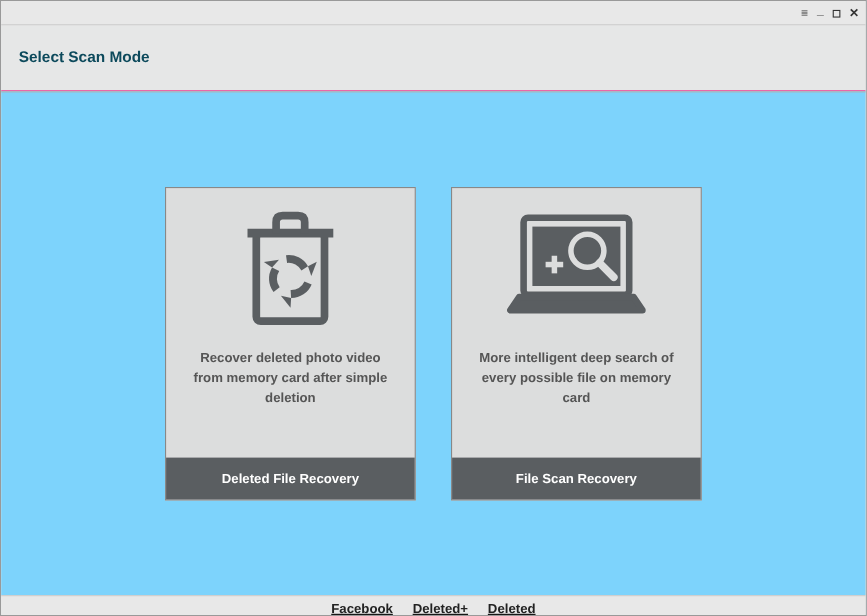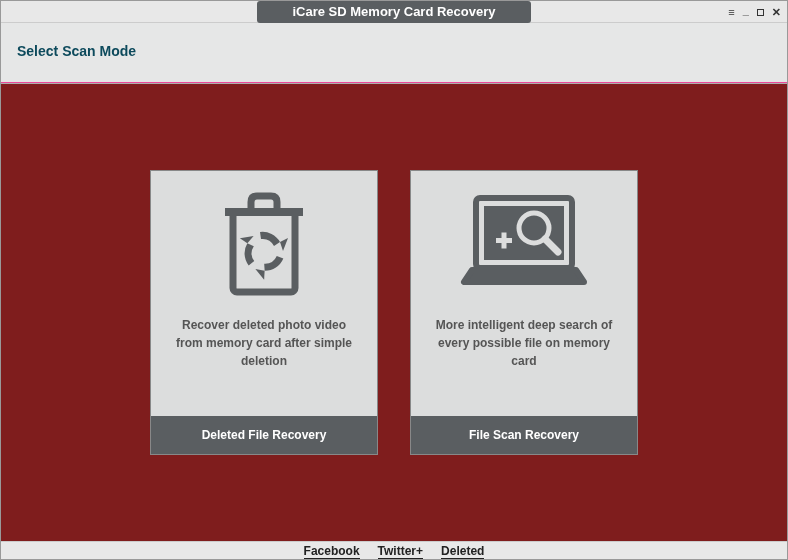--- a/index.html
+++ b/index.html
@@ -59,21 +59,21 @@
       background: #e6e7e7;
       border-bottom: 1px solid #ec4899;
       padding: 20px 16px;
     }
     .subheader-text {
       color: #0d4a5c;
       font-size: 14px;
       font-weight: bold;
     }
     .main-area {
-      background: #7f1d1d;
+      background: #7dd3fc;
       height: 458px;
       display: flex;
       justify-content: center;
       align-items: center;
       gap: 32px;
       border-top: 1px solid #aeb0b0;
     }
     .card {
       width: 228px;
       height: 285px;
@@ -113,39 +113,39 @@
       justify-content: center;
       font-size: 12px;
       font-weight: bold;
       margin-top: 36px;
     }
     .footer {
       height: 20px;
       background: #e8e8e8;
       border-top: 1px solid #ccc;
       display: flex;
-      align-items: center;
+      align-items: flex-end;
       justify-content: center;
       gap: 18px;
       font-size: 12px;
+      text-decoration: underline;
     }
     .footer a {
       color: #222;
       text-decoration: none;
       border-bottom: 1px solid #222;
       font-weight: bold;
       cursor: pointer;
     }
     svg { display: block; }
   </style>
 </head>
 <body>
 
 <div class="title-bar">
-  <div class="title-pill">iCare SD Memory Card Recovery</div>
   <div class="window-controls">
     <span class="wc-settings">≡</span>
     <span class="wc-minimize">_</span>
     <span class="wc-maximize"></span>
     <span class="wc-close">✕</span>
   </div>
 </div>
 
 <div class="subheader">
   <div class="subheader-text">Select Scan Mode</div>
@@ -204,15 +204,15 @@
     <div class="card-desc">
       <div class="card-desc-text">More intelligent deep search of every possible file on memory card</div>
     </div>
     <div class="card-footer">File Scan Recovery</div>
   </div>
 
 </div>
 
 <div class="footer">
   <a>Facebook</a>
-  <a>Twitter+</a>
+  <a>Deleted+</a>
   <a>Deleted</a>
 </div>
 
 </body></html>

